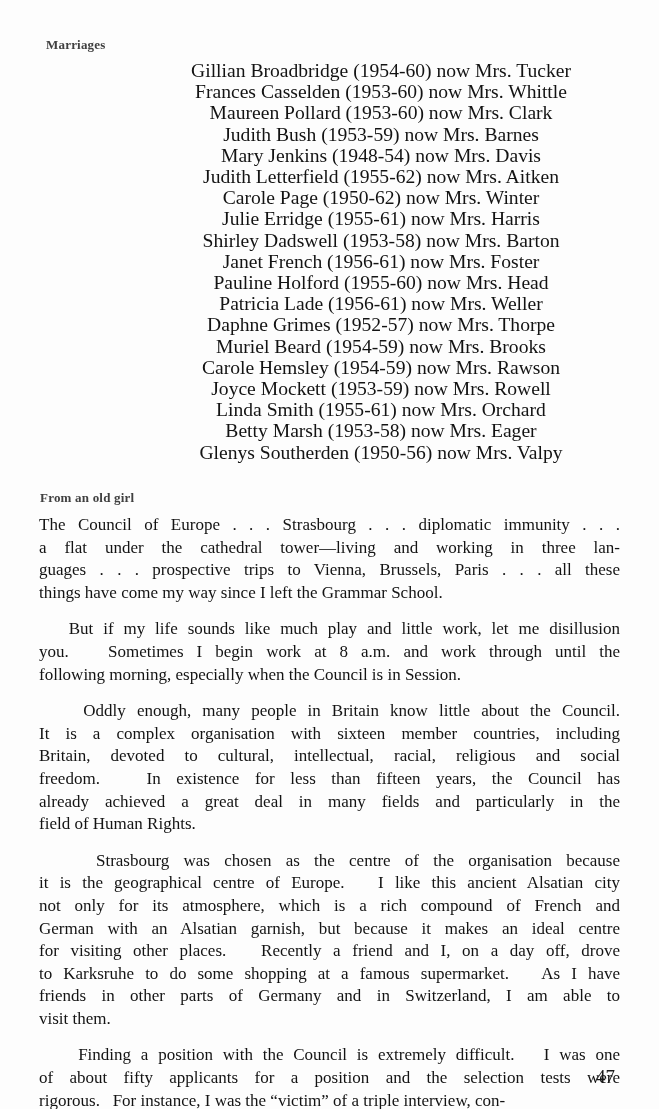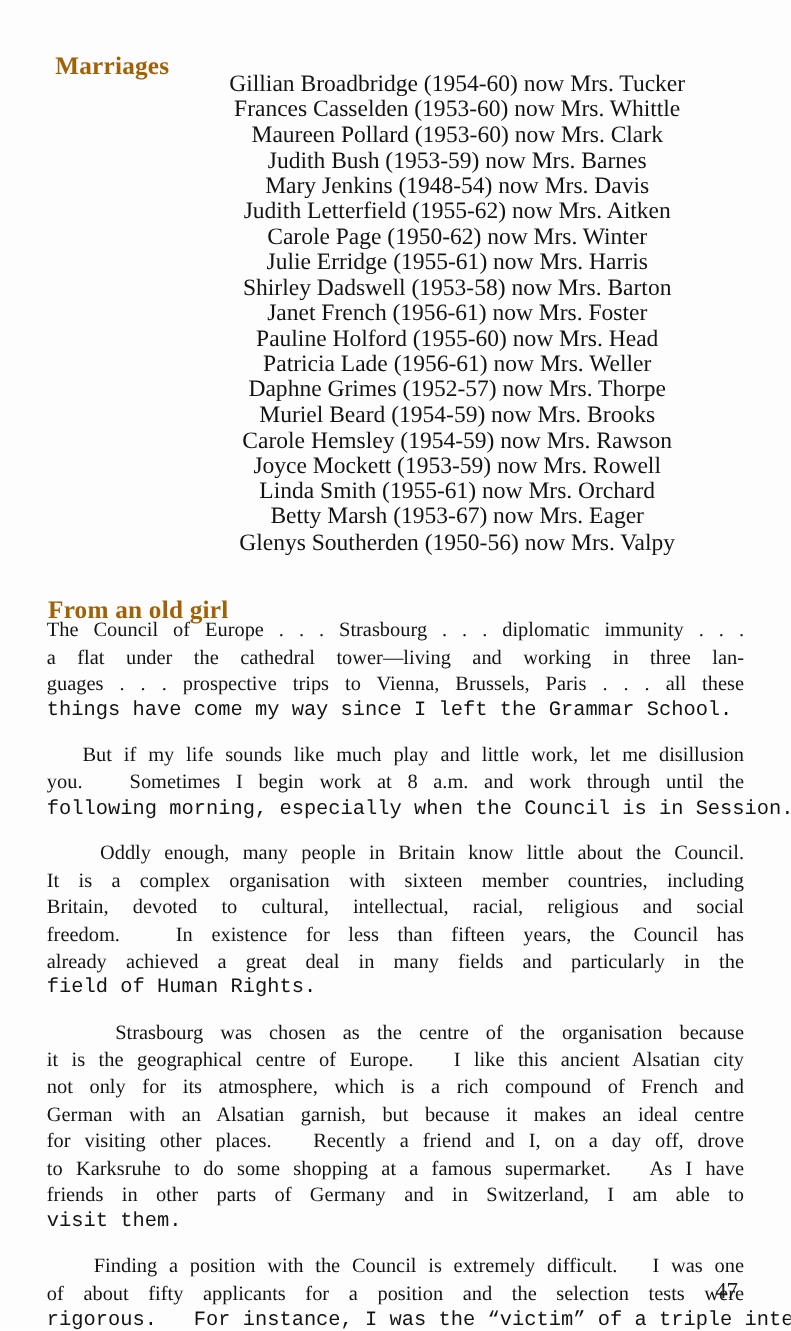--- a/index.html
+++ b/index.html
@@ -14,23 +14,23 @@
     background: #fdfdfd;
     overflow: hidden;
     font-family: "Liberation Serif", "DejaVu Serif", serif;
     color: #101010;
   }
 
   
   .section-heading {
     position: absolute;
     font-weight: bold;
-    font-size: 21px;
+    font-size: 13px;
     letter-spacing: 0.2px;
-    color: #a16207;
+    color: #404040;
   }
   #marriages-heading {
     left: 46px;
     top: 26px;
   }
 
   .marriage-list {
     position: absolute;
     left: 146px;
     top: 60px;
@@ -73,21 +73,20 @@
     white-space: pre;
   }
   
   .article p .ln.j {
     text-align: justify;
     text-align-last: justify;
   }
   .article p .ln.last {
     text-align: left;
     text-align-last: left;
-    font-family: Liberation Mono, monospace;
   }
 
   .page-number {
     position: absolute;
     right: 44px;
     bottom: 21px;
     font-size: 19px;
     color: #1a1a1a;
   }
 </style>
@@ -109,21 +108,21 @@
       <li>Julie Erridge (1955-61) now Mrs. Harris</li>
       <li>Shirley Dadswell (1953-58) now Mrs. Barton</li>
       <li>Janet French (1956-61) now Mrs. Foster</li>
       <li>Pauline Holford (1955-60) now Mrs. Head</li>
       <li>Patricia Lade (1956-61) now Mrs. Weller</li>
       <li>Daphne Grimes (1952-57) now Mrs. Thorpe</li>
       <li>Muriel Beard (1954-59) now Mrs. Brooks</li>
       <li>Carole Hemsley (1954-59) now Mrs. Rawson</li>
       <li>Joyce Mockett (1953-59) now Mrs. Rowell</li>
       <li>Linda Smith (1955-61) now Mrs. Orchard</li>
-      <li>Betty Marsh (1953-67) now Mrs. Eager</li>
+      <li>Betty Marsh (1953-58) now Mrs. Eager</li>
       <li>Glenys Southerden (1950-56) now Mrs. Valpy</li>
     </ul>
 
   <h2 class="section-heading" id="oldgirl-heading">From an old girl</h2>
 
   <div class="article">
       <p>
         <span class="ln j">The Council of Europe . . . Strasbourg . . . diplomatic immunity . . .</span>
         <span class="ln j">a flat under the cathedral tower—living and working in three lan-</span>
         <span class="ln j">guages . . . prospective trips to Vienna, Brussels, Paris . . . all these</span>

